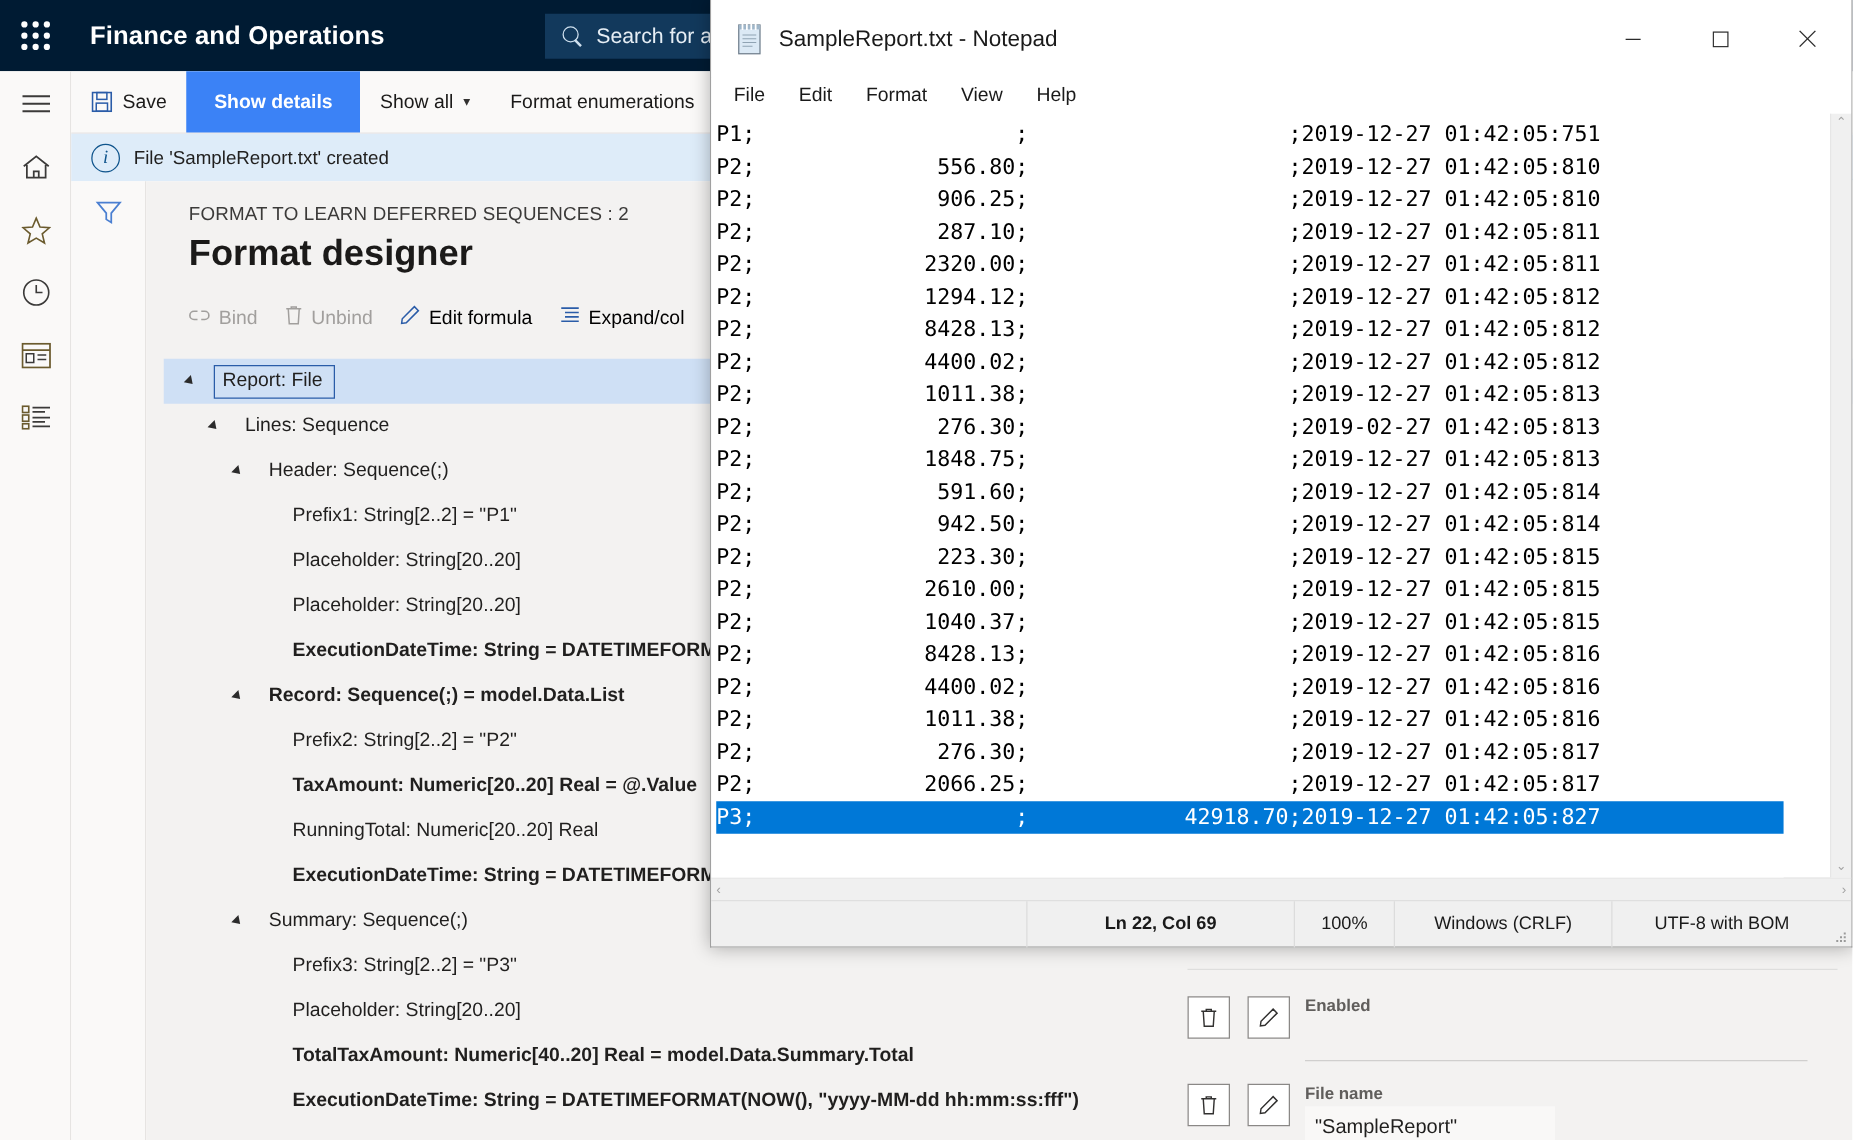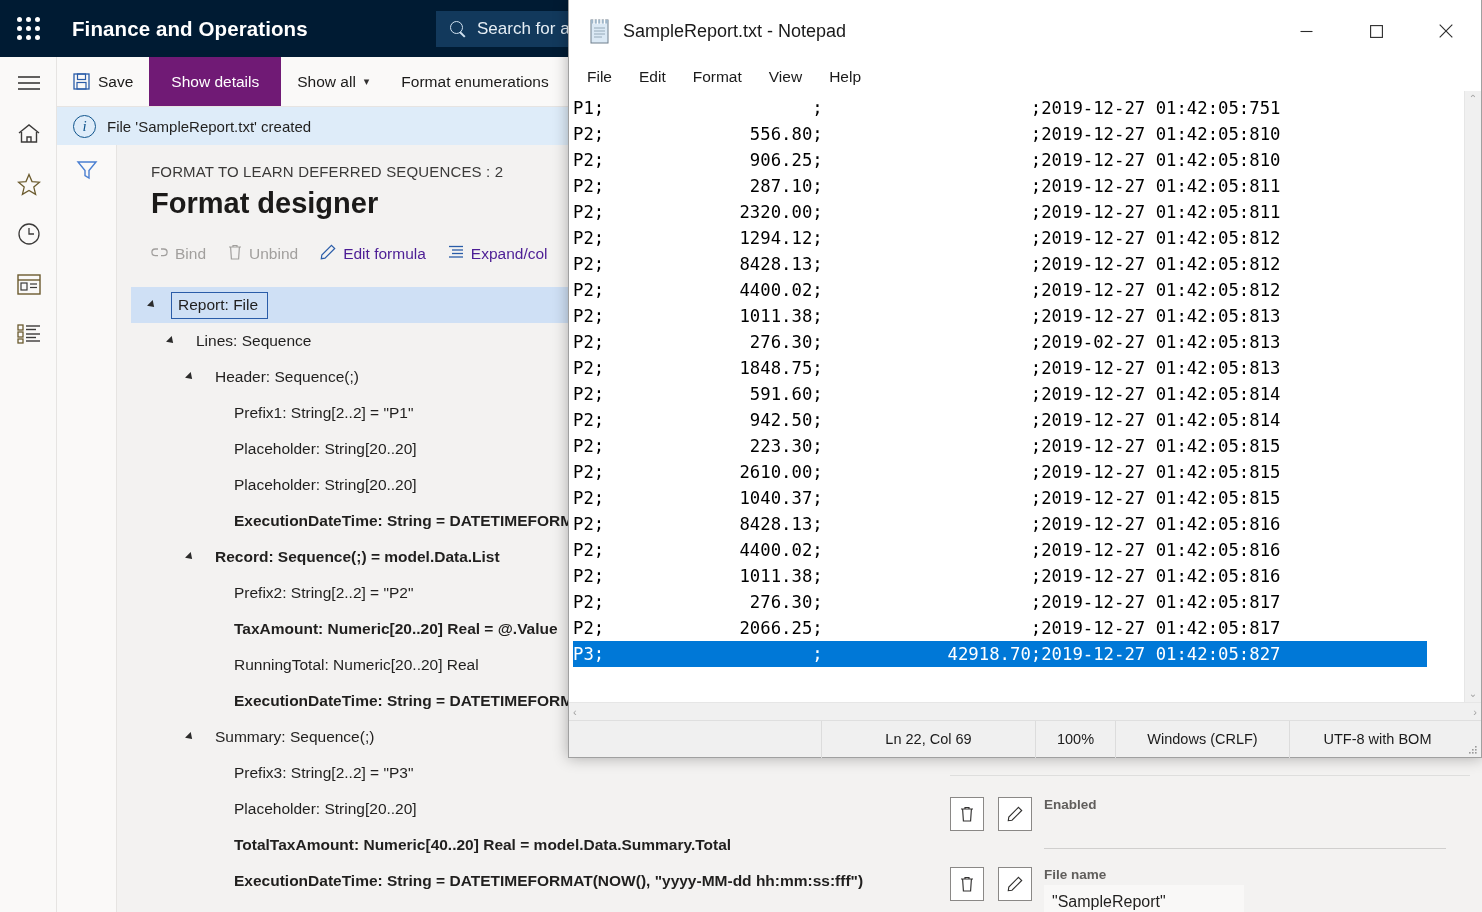--- a/index.html
+++ b/index.html
@@ -55,21 +55,21 @@
   
   .cmdbar {
     position: absolute; top: 57px; left: 57px; width: 1425px; height: 50px;
     background: #faf9f8; border-bottom: 1px solid #e6e4e2;
     display: flex; align-items: stretch;
   }
   .cmd-item {
     display: flex; align-items: center; padding: 0 16px; font-size: 15.5px;
     color: #1b1a19; cursor: pointer; white-space: nowrap;
   }
-  .cmd-item.primary { background: #701a75; color: #ffffff; font-weight: normal; padding: 0 22px; align-items: center; }
+  .cmd-item.primary { background: #3b82f6; color: #ffffff; font-weight: bold; padding: 0 22px; align-items: center; }
   .cmd-save-icon { margin-right: 8px; display: flex; }
   .chev-small { margin-left: 8px; font-size: 11px; color: #323130; }
 
   
   .msgbar {
     position: absolute; top: 107px; left: 57px; width: 1425px; height: 38px;
     background: #deecf9; display: flex; align-items: center; padding-left: 16px;
   }
   .info-circle {
     width: 23px; height: 23px; border-radius: 50%; border: 1.5px solid #0f548c;
@@ -97,21 +97,21 @@
   .page-title {
     position: absolute; left: 34px; top: 42px; font-size: 29px; font-weight: bold;
     color: #1b1a19; white-space: nowrap;
   }
   .tree-toolbar {
     position: absolute; left: 34px; top: 99px; display: flex; align-items: center; gap: 22px;
   }
   .tt-item { display: flex; align-items: center; font-size: 15.5px; cursor: pointer; white-space: nowrap; }
   .tt-item .lbl { margin-left: 7px; }
   .tt-disabled { color: #a19f9d; }
-  .tt-enabled { color: #4c1d95; justify-content: center; }
+  .tt-enabled { color: #000000; justify-content: center; }
 
   .tree { position: absolute; left: 14px; top: 142px; width: 1351px; }
   .tree-row {
     height: 36px; display: flex; align-items: center; font-size: 15.5px; color: #201f1e;
     white-space: nowrap; cursor: pointer;
   }
   .tree-row.selected { background: #cfe0f5; }
   .tree-caret {
     width: 0; height: 0; border-left: 6px solid #2b2b2b; border-top: 4.5px solid transparent;
     border-bottom: 4.5px solid transparent; transform: rotate(45deg); flex: none;
@@ -575,21 +575,21 @@
         <span class="arr">⌄</span>
       </div>
     </div>
 
     <div class="np-hscroll">
       <span class="arr">‹</span>
       <span class="arr">›</span>
     </div>
 
     <div class="np-status">
-      <div class="np-st-cell" style="width:214px;">Ln 22, Col 69</div>
+      <div class="np-st-cell" style="width:214px;font-weight:bold;">Ln 22, Col 69</div>
       <div class="np-st-cell" style="width:80px;">100%</div>
       <div class="np-st-cell" style="width:174px;">Windows (CRLF)</div>
       <div class="np-st-cell" style="width:176px;">UTF-8 with BOM</div>
       <div class="np-grip">
         <svg width="10" height="10" viewBox="0 0 10 10">
             <g fill="#9a9a9a">
           <rect x="7" y="1" width="1.6" height="1.6"></rect>
               <rect x="4" y="4" width="1.6" height="1.6"></rect>
               <rect x="7" y="4" width="1.6" height="1.6"></rect>
           <rect x="1" y="7" width="1.6" height="1.6"></rect>

